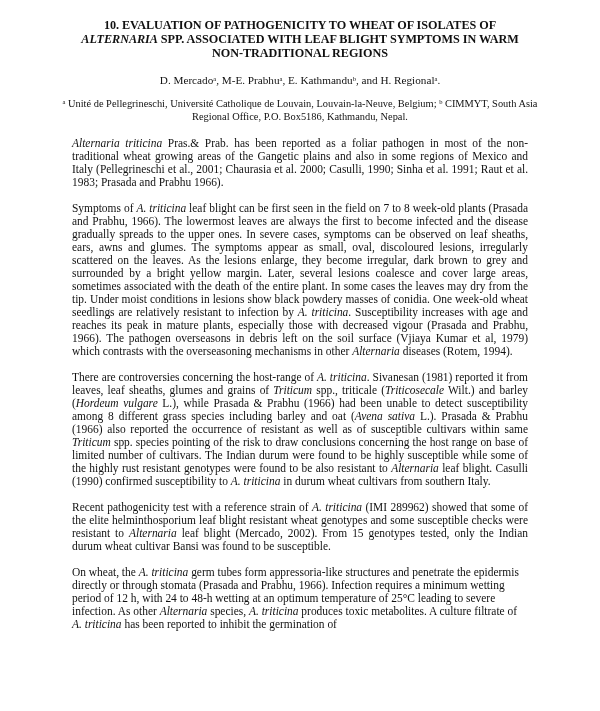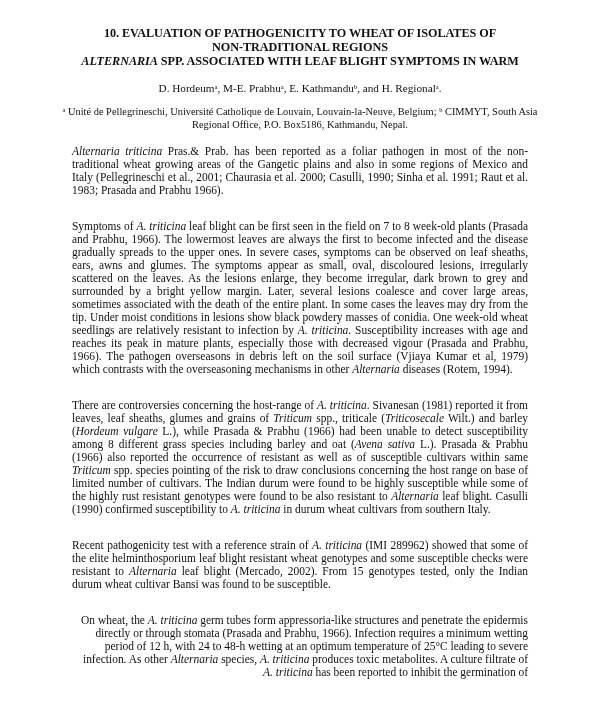--- a/index.html
+++ b/index.html
@@ -1,54 +1,54 @@
 <!DOCTYPE html>
 <html><head>
   <meta charset="utf-8">
   <style>
     html, body { margin: 0; padding: 0; background: #ffffff; }
     body {
       width: 600px; height: 711px; overflow: hidden; position: relative;
       font-family: "Liberation Serif", serif; color: #111111;
     }
-    .page { position: absolute; left: 72px; top: 8px; width: 456px; }
+    .page { position: absolute; left: 72px; top: 0; width: 456px; }
     .title {
       margin: 18px -20px 0 -20px; text-align: center; font-weight: bold;
       font-size: 12.2px; line-height: 14px; letter-spacing: -0.05px;
     }
     .title i { font-style: italic; }
     .authors {
       text-align: center; font-size: 11.2px; line-height: 13px; margin-top: 14px;
     }
     .affil {
       text-align: center; font-size: 10.4px; line-height: 13px; margin: 10px -12px 0 -12px;
     }
     sup { font-size: 6.5px; vertical-align: 3.5px; line-height: 0; }
     .section {
       font-weight: bold; font-size: 12px; margin-top: 14px; line-height: 14px;
     }
     .para {
-      font-size: 11.45px; line-height: 13px; text-align: justify; margin-top: 23px;
+      font-size: 11.45px; line-height: 13px; text-align: justify; margin-top: 13px;
     }
     .para.first { margin-top: 14px; }
     .para i { }
-    .para.ragged { text-align: right; }
+    .para.ragged { text-align: left; }
   </style>
 </head>
 <body>
 
 <div class="page">
 
   <div class="title">
     <div>10. EVALUATION OF PATHOGENICITY TO WHEAT OF ISOLATES OF</div>
+    <div><i>ALTERNARIA</i><span> SPP. ASSOCIATED WITH LEAF BLIGHT SYMPTOMS IN WARM</span></div>
     <div>NON-TRADITIONAL REGIONS</div>
-    <div><i>ALTERNARIA</i><span> SPP. ASSOCIATED WITH LEAF BLIGHT SYMPTOMS IN WARM</span></div>
   </div>
 
-  <div class="authors"><span>D. Hordeum</span><sup>a</sup><span>, </span><span>M-E. Prabhu</span><sup>a</sup><span>, </span><span>E. Kathmandu</span><sup>b</sup><span>, and </span><span>H. Regional</span><sup>a</sup><span>.</span></div>
+  <div class="authors"><span>D. Mercado</span><sup>a</sup><span>, </span><span>M-E. Prabhu</span><sup>a</sup><span>, </span><span>E. Kathmandu</span><sup>b</sup><span>, and </span><span>H. Regional</span><sup>a</sup><span>.</span></div>
 
   <div class="affil"><sup>a</sup><span> Unité de Pellegrineschi, Université Catholique de Louvain, Louvain-la-Neuve, Belgium; </span><sup>b</sup><span> CIMMYT, South Asia Regional Office, P.O. Box5186, Kathmandu, Nepal.</span></div>
 
 
   <p class="para first"><i>Alternaria triticina</i><span> Pras.&amp; Prab. has been reported as a foliar pathogen in most of the non-traditional wheat growing areas of the Gangetic plains and also in some regions of Mexico and Italy (Pellegrineschi et al., 2001; Chaurasia et al. 2000; Casulli, 1990; Sinha et al. 1991; Raut et al. 1983; Prasada and Prabhu 1966).</span></p>
 
   <p class="para"><span>Symptoms of </span><i>A. triticina</i><span> leaf blight can be first seen in the field on 7 to 8 week-old plants (Prasada and Prabhu, 1966). The lowermost leaves are always the first to become infected and the disease gradually spreads to the upper ones. In severe cases, symptoms can be observed on leaf sheaths, ears, awns and glumes. The symptoms appear as small, oval, discoloured lesions, irregularly scattered on the leaves. As the lesions enlarge, they become irregular, dark brown to grey and surrounded by a bright yellow margin. Later, several lesions coalesce and cover large areas, sometimes associated with the death of the entire plant. In some cases the leaves may dry from the tip. Under moist conditions in lesions show black powdery masses of conidia. One week-old wheat seedlings are relatively resistant to infection by </span><i>A. triticina</i><span>. Susceptibility increases with age and reaches its peak in mature plants, especially those with decreased vigour (Prasada and Prabhu, 1966). The pathogen overseasons in debris left on the soil surface (Vjiaya Kumar et al, 1979) which contrasts with the overseasoning mechanisms in other </span><i>Alternaria</i><span> diseases (Rotem, 1994).</span></p>
 
   <p class="para"><span>There are controversies concerning the host-range of </span><i>A. triticina</i><span>. Sivanesan (1981) reported it from leaves, leaf sheaths, glumes and grains of </span><i>Triticum</i><span> spp., triticale (</span><i>Triticosecale</i><span> Wilt.) and barley (</span><i>Hordeum vulgare</i><span> L.), while Prasada &amp; Prabhu (1966) had been unable to detect susceptibility among 8 different grass species including barley and oat (</span><i>Avena sativa</i><span> L.). Prasada &amp; Prabhu (1966)  also reported the occurrence of resistant as well as of susceptible cultivars within same </span><i>Triticum</i><span> spp. species pointing of the risk to draw conclusions concerning the host range on base of limited number of cultivars. The Indian durum were found to be highly susceptible while some of the highly rust resistant genotypes were found to be also resistant to </span><i>Alternaria</i><span> leaf blight. Casulli (1990) confirmed susceptibility to </span><i>A. triticina</i><span> in durum wheat cultivars from southern Italy.</span></p>
 

